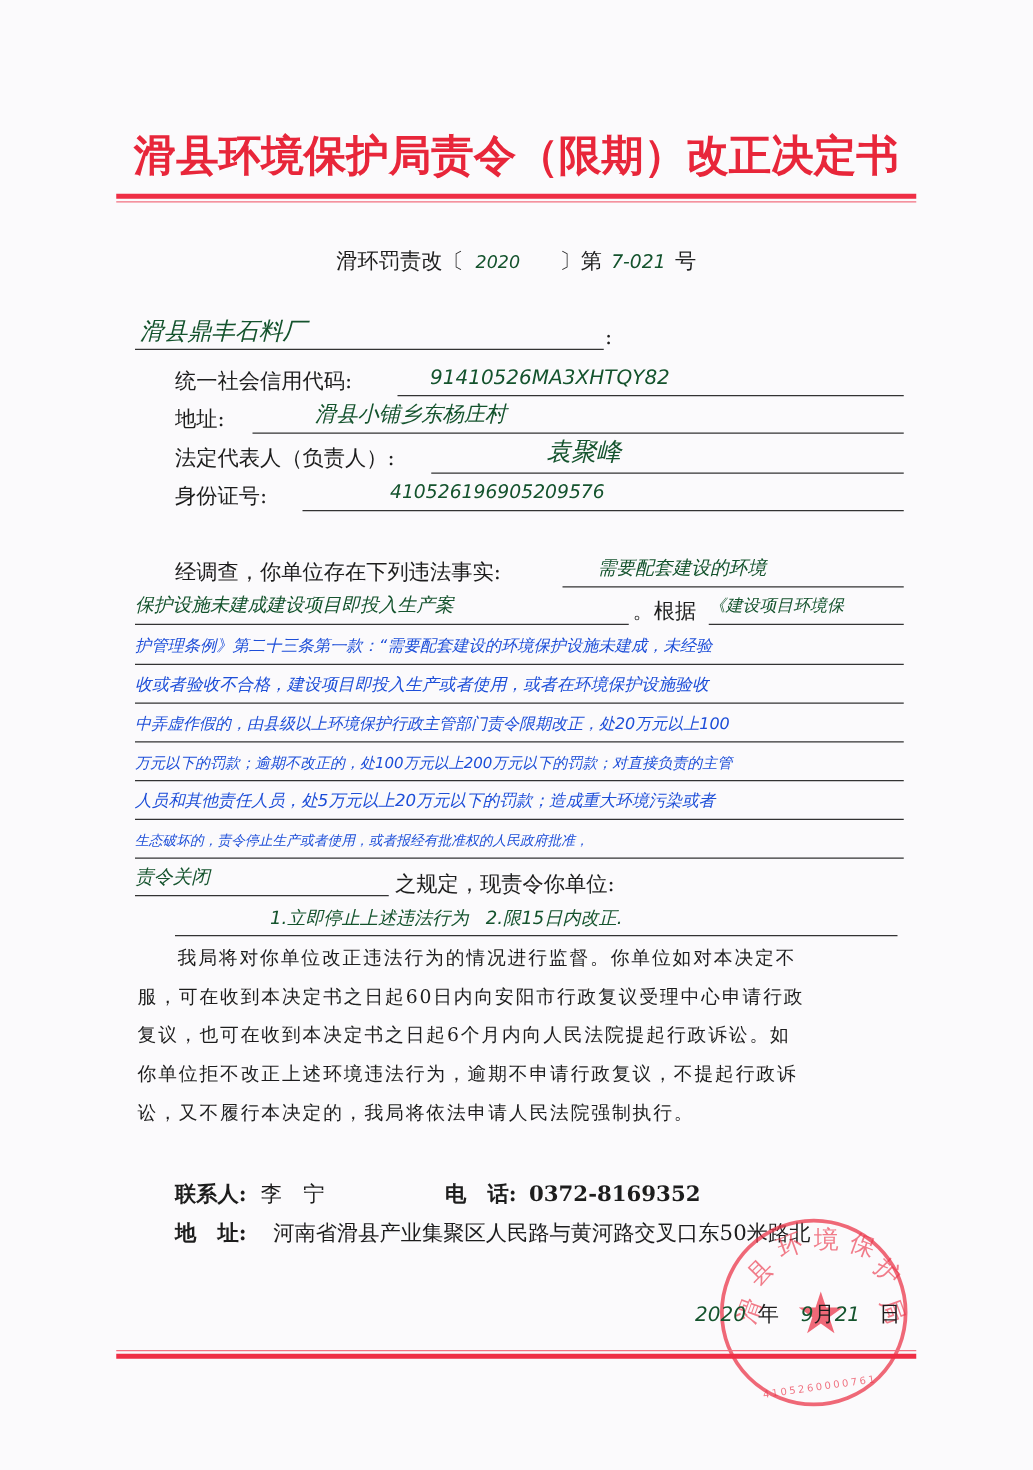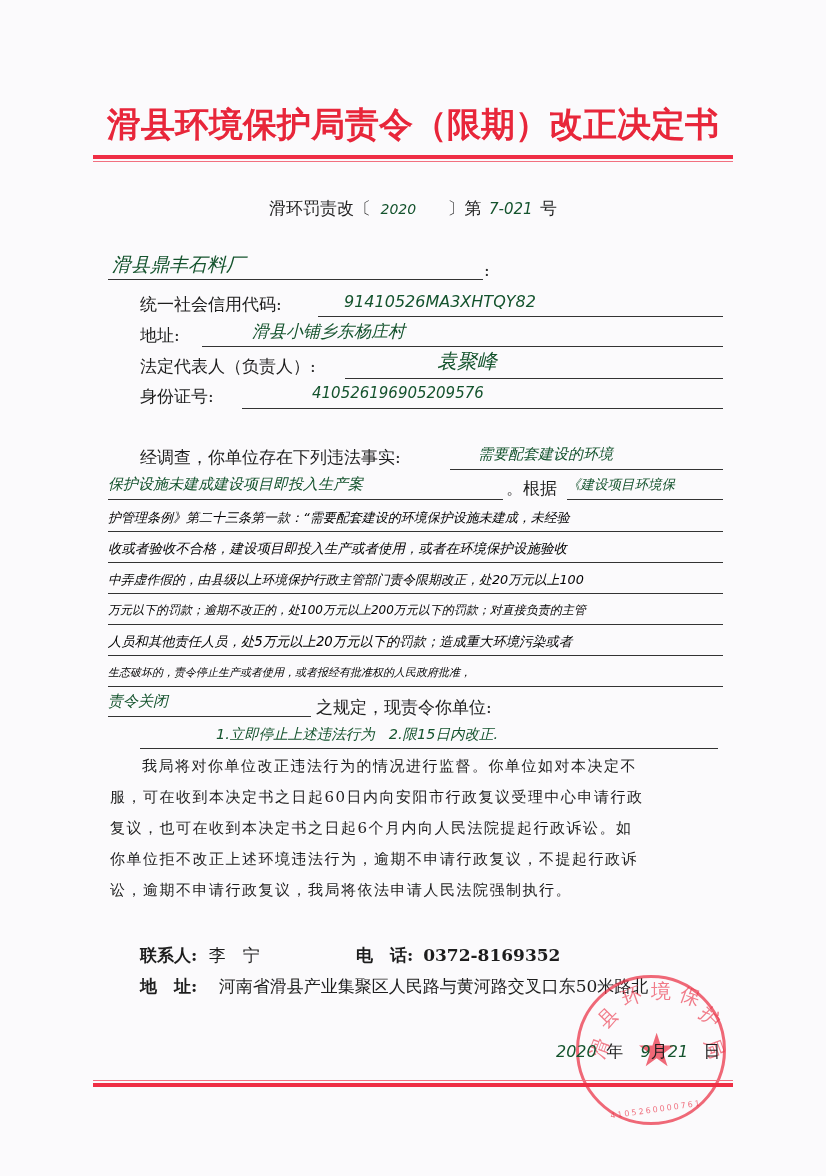--- a/index.html
+++ b/index.html
@@ -12,21 +12,21 @@
     left:0; width:826px; top:102px; text-align:center;
     font-family:"DejaVu Serif",serif; font-weight:bold; font-size:34px; color:#e8263a;
     letter-spacing:0px;
   }
   .redline-thick { height:4px; background:#ef2e45; }
   .redline-thin { height:1px; background:#f27080; }
   .docno { top:197px; left:0; width:826px; text-align:center; font-size:17px; }
   .hw { font-family:"DejaVu Sans",sans-serif; font-style:italic; color:#14532d; }
   .label { font-size:17px; }
   .para-line { position:absolute; left:110px; width:620px; font-size:17px; white-space:nowrap; }
-  .hwline { position:absolute; left:108px; width:615px; border-bottom:1px solid #333; font-family:"DejaVu Sans",sans-serif; font-style:italic; font-size:14.5px; color:#000000; white-space:nowrap; overflow:hidden; height:27px; line-height:27px; }
+  .hwline { position:absolute; left:108px; width:615px; border-bottom:1px solid #333; font-family:"DejaVu Sans",sans-serif; font-style:italic; font-size:14.5px; color:#1d4ed8; white-space:nowrap; overflow:hidden; height:27px; line-height:27px; }
   .print { font-size:15px; letter-spacing:1.5px; }
   .contact { font-size:17px; }
   .seal {
     left:576px; top:975px; width:150px; height:150px; border-radius:50%;
     border:3px solid rgba(235,55,75,0.75); box-sizing:border-box;
   }
   .seal-star { left:636px; top:1027px; font-size:46px; color:rgba(235,55,75,0.75); line-height:1; }
   .seal-char { font-size:20px; color:rgba(235,55,75,0.65); font-family:"DejaVu Serif",serif; }
   .seal-num { left:610px; top:1105px; font-size:8px; color:rgba(235,55,75,0.7); letter-spacing:2px; transform:rotate(-8deg); font-family:"DejaVu Sans",sans-serif;}
 </style>
@@ -96,21 +96,21 @@
 <span class="abs label" style="left:316px; top:696px;">之规定，现责令你单位:</span>
 
 <div class="abs" style="left:140px; top:722px; width:578px; border-bottom:1px solid #333; height:26px;">
   <span class="hw" style="position:absolute; left:76px; top:3px; font-size:14.5px; white-space:pre;">1.立即停止上述违法行为   2.限15日内改正.</span>
 </div>
 
 <div class="para-line print" style="left:142px; top:757px;">我局将对你单位改正违法行为的情况进行监督。你单位如对本决定不</div>
 <div class="para-line print" style="top:788px;">服，可在收到本决定书之日起60日内向安阳市行政复议受理中心申请行政</div>
 <div class="para-line print" style="top:819px;">复议，也可在收到本决定书之日起6个月内向人民法院提起行政诉讼。如</div>
 <div class="para-line print" style="top:850px;">你单位拒不改正上述环境违法行为，逾期不申请行政复议，不提起行政诉</div>
-<div class="para-line print" style="top:881px;">讼，逾期不申请行政复议，我局将依法申请人民法院强制执行。</div>
+<div class="para-line print" style="top:881px;">讼，又不履行本决定的，我局将依法申请人民法院强制执行。</div>
 
 <div class="abs contact" style="left:140px; top:944px;">
   <span style="font-weight:bold;">联系人:</span>
   <span style="margin-left:6px; white-space:pre;">李　宁</span>
 </div>
 <div class="abs contact" style="left:356px; top:944px;font-weight:bold;">
   <span>电　话:</span>
   <span style="margin-left:4px;">0372-8169352</span>
 </div>
 <div class="abs contact" style="left:140px; top:975px; white-space:nowrap;">

